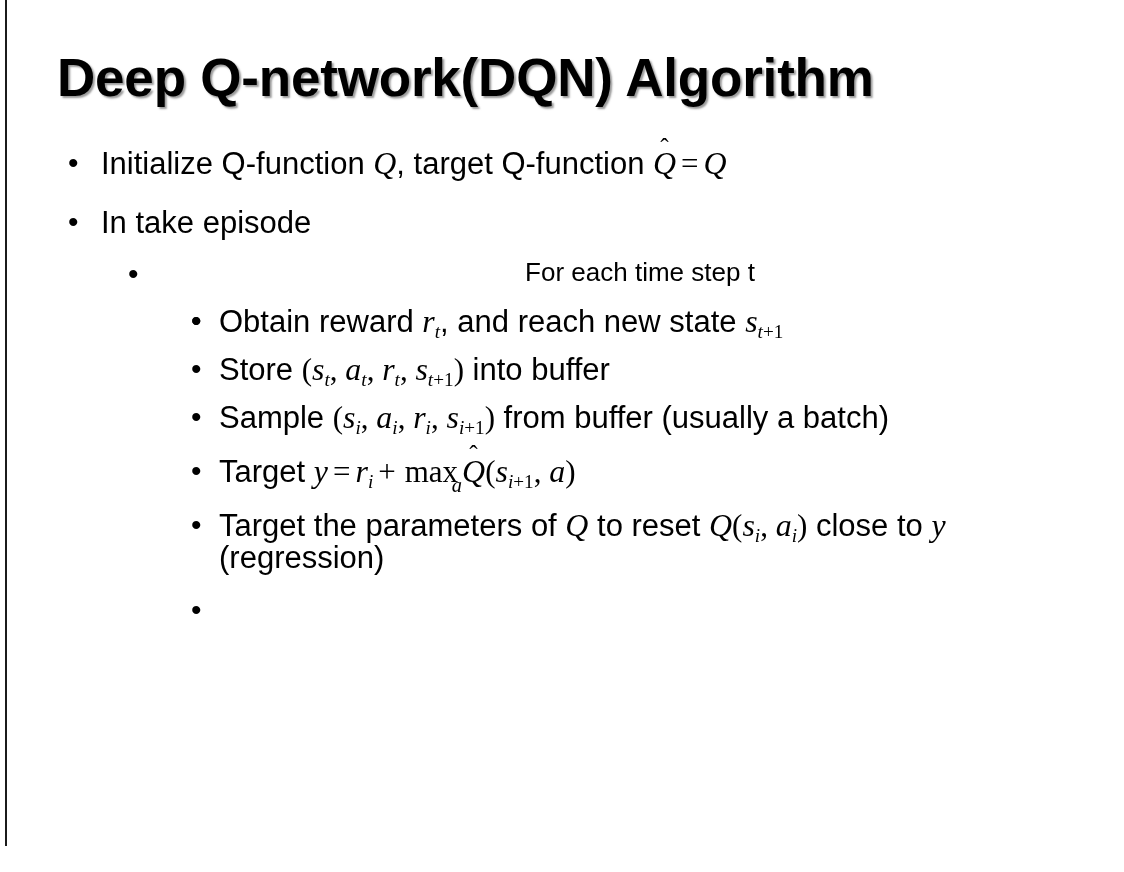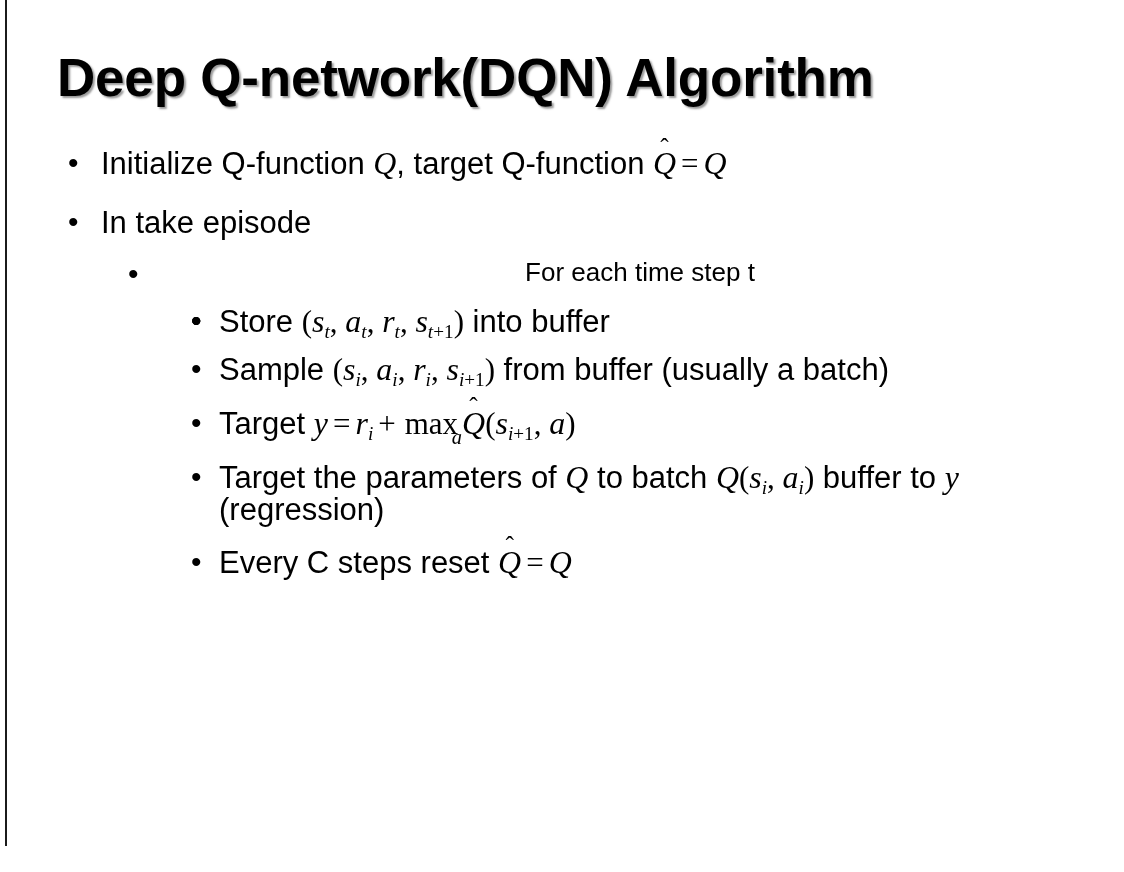--- a/index.html
+++ b/index.html
@@ -178,41 +178,41 @@
       <span class="dot">•</span>
       <span class="txt">For each time step t</span>
     </div>
 
     <div class="bullet-line lvl3 gap-c">
       <span class="dot">•</span>
     </div>
 
     <div class="bullet-line lvl3 gap-e">
       <span class="dot">•</span>
+      <span class="txt"><span>Obtain reward </span><span class="m">r</span><sub class="ms">t</sub><span>, and reach new state </span><span class="m">s</span><sub class="ms"><span>t</span><span class="up">+1</span></sub></span>
     </div>
 
     <div class="bullet-line lvl3 gap-e">
       <span class="dot">•</span>
       <span class="txt"><span>Store </span><span class="paren">(</span><span class="m">s</span><sub class="ms">t</sub><span class="mr">, </span><span class="m">a</span><sub class="ms">t</sub><span class="mr">, </span><span class="m">r</span><sub class="ms">t</sub><span class="mr">, </span><span class="m">s</span><sub class="ms"><span>t</span><span class="up">+1</span></sub><span class="paren">)</span><span> into buffer</span></span>
     </div>
 
     <div class="bullet-line lvl3 gap-e">
       <span class="dot">•</span>
       <span class="txt"><span>Sample </span><span class="paren">(</span><span class="m">s</span><sub class="ms">i</sub><span class="mr">, </span><span class="m">a</span><sub class="ms">i</sub><span class="mr">, </span><span class="m">r</span><sub class="ms">i</sub><span class="mr">, </span><span class="m">s</span><sub class="ms"><span>i</span><span class="up">+1</span></sub><span class="paren">)</span><span> from buffer (usually a batch)</span></span>
     </div>
 
     <div class="bullet-line lvl3 gap-f">
       <span class="dot">•</span>
       <span class="txt"><span>Target </span><span class="m">y</span><span class="op">=</span><span class="m">r</span><sub class="ms">i</sub><span class="op">+</span><span class="maxop"><span>max</span><span class="under">a</span></span><span class="qhat"><span class="hat">̂</span><span>Q</span></span><span class="paren">(</span><span class="m">s</span><sub class="ms"><span>i</span><span class="up">+1</span></sub><span class="mr">, </span><span class="m">a</span><span class="paren">)</span></span>
     </div>
 
     <div class="bullet-line lvl3 gap-f">
       <span class="dot">•</span>
-      <span class="txt"><span>Target the parameters of </span><span class="m">Q</span><span> to batch </span><span class="m">Q</span><span class="paren">(</span><span class="m">s</span><sub class="ms">i</sub><span class="mr">, </span><span class="m">a</span><sub class="ms">i</sub><span class="paren">)</span><span> buffer to </span><span class="m">y</span><span> (regression)</span></span>
+      <span class="txt"><span>Target the parameters of </span><span class="m">Q</span><span> to reset </span><span class="m">Q</span><span class="paren">(</span><span class="m">s</span><sub class="ms">i</sub><span class="mr">, </span><span class="m">a</span><sub class="ms">i</sub><span class="paren">)</span><span> close to </span><span class="m">y</span><span> (regression)</span></span>
     </div>
 
     <div class="bullet-line lvl3 gap-f">
       <span class="dot">•</span>
-      <span class="txt"><span>Every C steps reset </span><span class="qhat"><span class="hat">̂</span><span>Q</span></span><span class="op">=</span><span class="m">Q</span></span>
     </div>
 
   </div>
 </div>
 
 </body></html>

